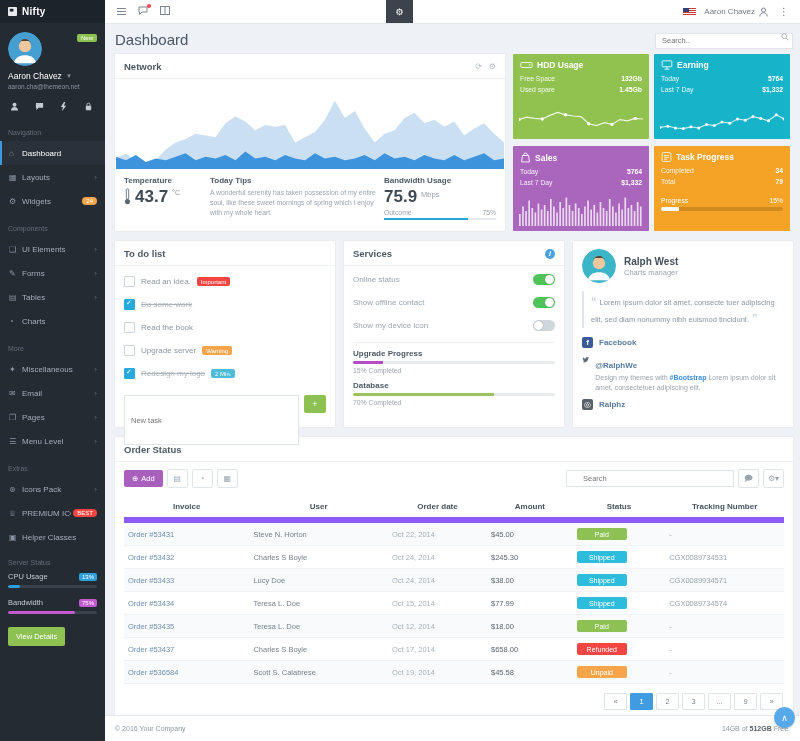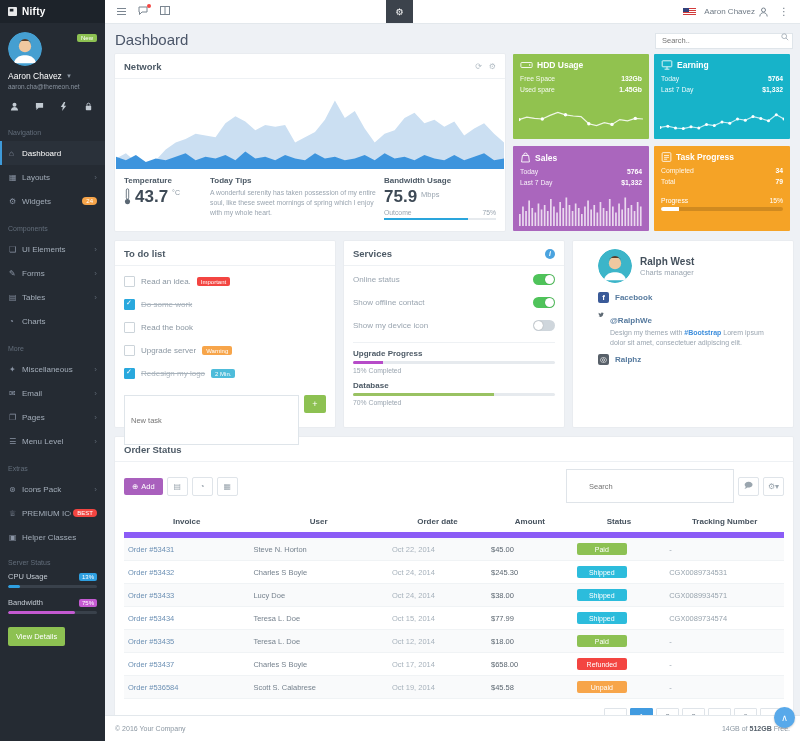--- a/index.html
+++ b/index.html
@@ -115,39 +115,39 @@
   .toggle::after{content:"";position:absolute;top:1px;left:1px;width:9px;height:9px;border-radius:50%;background:#fff;box-shadow:0 0 1px rgba(0,0,0,.4);}
   .toggle.on{background:#4fc35a;}
   .toggle.on::after{left:auto;right:1px;}
   .svc-div{border-top:1px solid #eef1f4;margin:5px 0 6px 0;}
   .svc-prog{margin-bottom:7px;}
   .svc-prog-label{font-size:8px;color:#4d5a66;font-weight:bold;margin-bottom:3px;}
   .svc-track{height:3px;background:#e6eaee;border-radius:2px;overflow:hidden;}
   .svc-fill{height:100%;}
   .svc-caption{font-size:6.8px;color:#9aa5b0;margin-top:3px;}
 
-  .pc-body{padding:8px 25px;}
+  .pc-body{padding:8px 9px;}
   .pc-top{display:flex;gap:8px;align-items:center;}
   .pc-name{font-size:10px;color:#44505c;font-weight:bold;}
   .pc-role{font-size:7.5px;color:#9aa5b0;margin-top:1px;}
   .pc-quote{margin-top:8px;border-left:2px solid #e1e6ea;padding:2px 4px 2px 7px;font-size:7.5px;color:#8b97a2;line-height:1.5;}
   .pc-qmark{color:#c9d1d8;font-size:11px;font-weight:bold;}
   .pc-social{margin-top:9px;}
   .pc-soc-row{display:flex;gap:6px;margin-bottom:6px;align-items:flex-start;cursor:pointer;}
   .soc-ic{width:11px;height:11px;border-radius:2px;color:#fff;font-size:8px;display:flex;align-items:center;justify-content:center;flex:none;font-weight:bold;}
   .soc-label{font-size:8px;color:#567a9e;font-weight:bold;line-height:11px;}
   .soc-desc{font-size:7px;color:#9aa5b0;line-height:1.45;margin-top:1px;}
   .soc-desc b{color:#3d8edc;}
 
   .orders{margin-top:10px;}
   .orders-toolbar{display:flex;align-items:center;padding:7px 9px 6px 9px;gap:4px;}
   .add-btn{background:#a960bd;color:#fff;font-size:7.5px;border:none;border-radius:2px;padding:4px 8px;display:flex;gap:3px;align-items:center;cursor:pointer;}
   .mini-btn{width:19px;height:17px;background:#fff;border:1px solid #dfe4e9;border-radius:2px;color:#9aa5ae;font-size:8px;display:flex;align-items:center;justify-content:center;cursor:pointer;}
   .orders-toolbar .spacer{flex:1;}
-  .orders-search{width:168px;height:34px;border:1px solid #dfe4e9;font-size:7.5px;padding:0 22px;color:#5a6570;outline:none;box-sizing:border-box;}
+  .orders-search{width:168px;height:17px;border:1px solid #dfe4e9;font-size:7.5px;padding:0 16px;color:#5a6570;outline:none;box-sizing:border-box;}
   table.orders-table{width:calc(100% - 18px);margin:2px 9px 0 9px;border-collapse:collapse;}
   .orders-table th{font-size:8px;color:#46525e;text-align:center;font-weight:bold;padding:6px 4px;border-bottom:6px solid #8b5cf6;}
   .orders-table td{font-size:7.5px;color:#76828e;padding:5px 4px;border-bottom:1px solid #f0f3f5;}
   .orders-table tr:nth-child(odd) td{background:#f9fafb;}
   .orders-table td.col0{color:#6c90b4;}
   .orders-table td.col2{color:#a7b2bc;}
   .orders-table td.col3{color:#5b6670;}
   .orders-table td.col5{color:#98a4ae;}
   .status-badge{display:inline-block;min-width:50px;text-align:center;color:#fff;font-size:7px;padding:2.5px 4px;border-radius:2px;box-sizing:border-box;}
   .pagination{display:flex;justify-content:flex-end;gap:3px;padding:9px 10px 10px 10px;}
@@ -620,20 +620,21 @@
               <circle cx="18" cy="18" r="18" fill="#3cb5c9"></circle>
               <circle cx="18" cy="15" r="6.5" fill="#f0c8a0"></circle>
               <path d="M11.5 14 a6.5 6.5 0 0 1 13 0 l-1.2-4.5 -10.6 0 z" fill="#5a3d28"></path>
               <path d="M6 33 c2-7.5 8-8.5 12-8.5 s10 1 12 8.5 z" fill="#fff"></path>
             </svg>
             <div>
               <div class="pc-name">Ralph West</div>
               <div class="pc-role">Charts manager</div>
             </div>
           </div>
+          <div class="pc-quote"><span class="pc-qmark">“ </span><span>Lorem ipsum dolor sit amet, consecte tuer adipiscing elit, sed diam nonummy nibh euismod tincidunt.</span><span class="pc-qmark"> ”</span></div>
           <div class="pc-social">
             <div class="pc-soc-row">
               <span class="soc-ic" style="background:#3a5a98;">f</span>
               <span class="soc-label">Facebook</span>
             </div>
             <div class="pc-soc-row">
               <svg width="11" height="11" viewBox="0 0 16 16">
                   <path d="M15 3.2c-.5.3-1.1.5-1.7.6A2.9 2.9 0 0 0 8.2 6.3C5.8 6.2 3.5 5 2 3.2c-.8 1.4-.4 3.1 1 4-.5 0-1-.1-1.3-.4 0 1.4 1 2.6 2.3 2.9-.4.1-.8.2-1.3.1.4 1.2 1.5 2 2.8 2A5.9 5.9 0 0 1 1 13.2a8.3 8.3 0 0 0 4.5 1.3c5.4 0 8.4-4.5 8.2-8.5.6-.4 1-.9 1.3-1.5z" fill="#5e6a74"></path>
                 </svg>
               <span>

